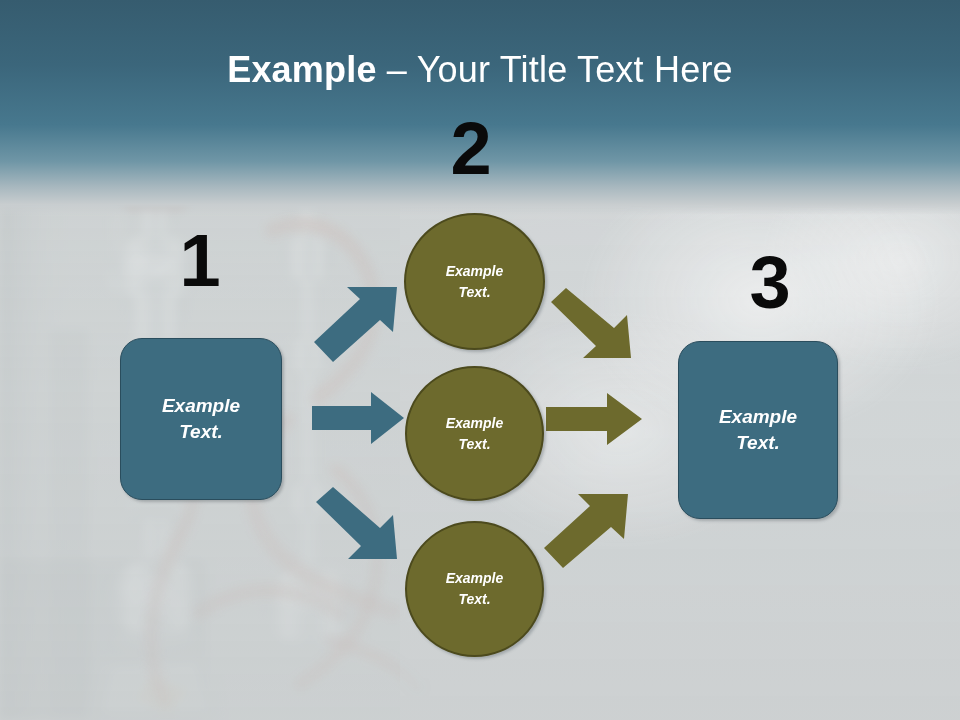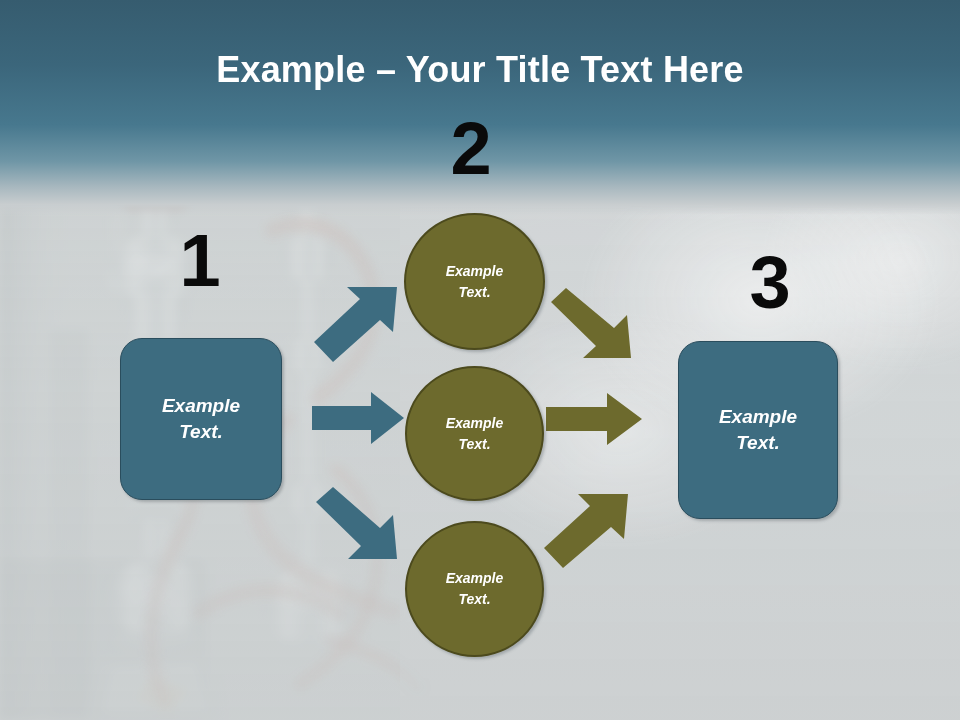--- a/index.html
+++ b/index.html
@@ -53,21 +53,21 @@
     left: 0; top: 48px;
     width: 960px;
     text-align: center;
     color: #ffffff;
     font-size: 36px;
     line-height: 44px;
     letter-spacing: 0.2px;
     white-space: nowrap;
   }
   .title .t-bold { font-weight: bold; }
-  .title .t-light { font-weight: bold; }
+  .title .t-light { font-weight: normal; }
 
   
   .step-num {
     position: absolute;
     color: #0a0a0a;
     font-weight: bold;
     font-size: 74px;
     line-height: 74px;
     text-align: center;
     width: 90px;

